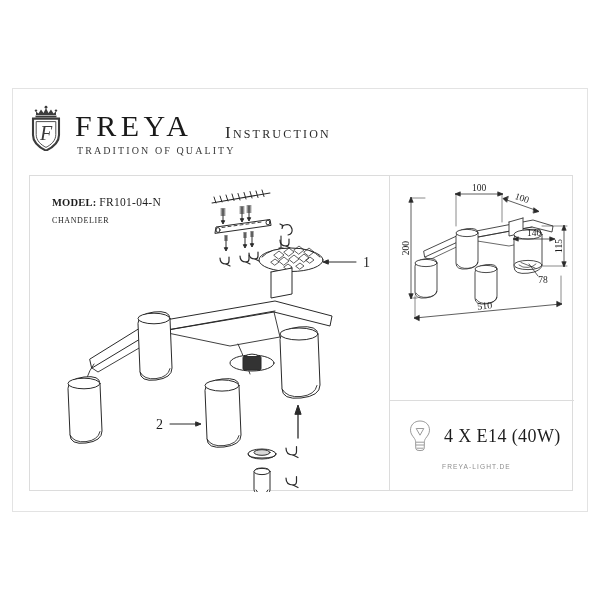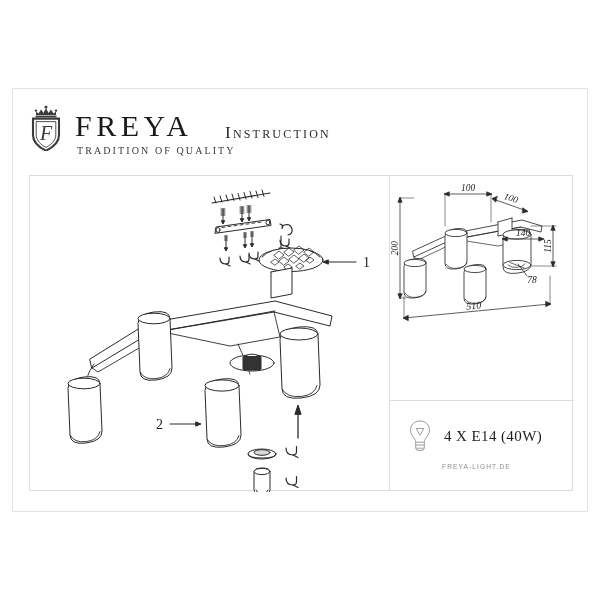--- a/index.html
+++ b/index.html
@@ -142,41 +142,41 @@
   }
 
   #assembly-svg {
     position: absolute;
     left: 0; top: 0;
   }
 
   
   #right-top {
     position: absolute;
-    left: 360px; top: 0;
-    width: 184px; height: 224px; font-style: italic;
+    left: 371px; top: 0;
+    width: 184px; height: 224px;
   }
   #dims-svg { position: absolute; left: 0; top: 0; }
 
   #right-bottom {
     position: absolute;
     left: 360px; top: 225px;
     width: 184px; height: 90px;
   }
   #lamp-spec {
     position: absolute;
     left: 18px;
     top: 18px;
     display: flex;
     align-items: center;
   }
   #lamp-spec-text {
     margin-left: 12px;
     font-family: "Liberation Serif", serif;
-    font-size: 15px;
+    font-size: 18px;
     color: #1d1d1d;
     letter-spacing: .4px;
     white-space: nowrap;
   }
   #site-url {
     position: absolute;
     left: 52px;
     top: 62px;
     font-family: "Liberation Sans", sans-serif;
     font-size: 6.6px;
@@ -215,20 +215,27 @@
     <div id="doc-title">INSTRUCTION</div>
   </div>
 
   <div id="content">
 
     <div id="divider-v"></div>
     <div id="divider-h"></div>
 
     <div id="left-panel">
 
+      <div id="model-block">
+        <div id="model-line">
+          <span id="model-label">MODEL:</span>
+          <span id="model-value">FR101-04-N</span>
+        </div>
+        <div id="product-type">CHANDELIER</div>
+      </div>
 
       <svg id="assembly-svg" width="359" height="316" viewBox="0 0 359 316">
         <g fill="none" stroke="#2a2a2a" stroke-width="1" stroke-linecap="round" stroke-linejoin="round">
 
           <g>
             <line x1="182" y1="27" x2="240" y2="17" stroke-width="1.1"></line>
             <line x1="184" y1="21" x2="186" y2="27"></line>
             <line x1="190" y1="20" x2="192" y2="26"></line>
             <line x1="196" y1="19" x2="198" y2="25"></line>
             <line x1="202" y1="18" x2="204" y2="24.5"></line>

